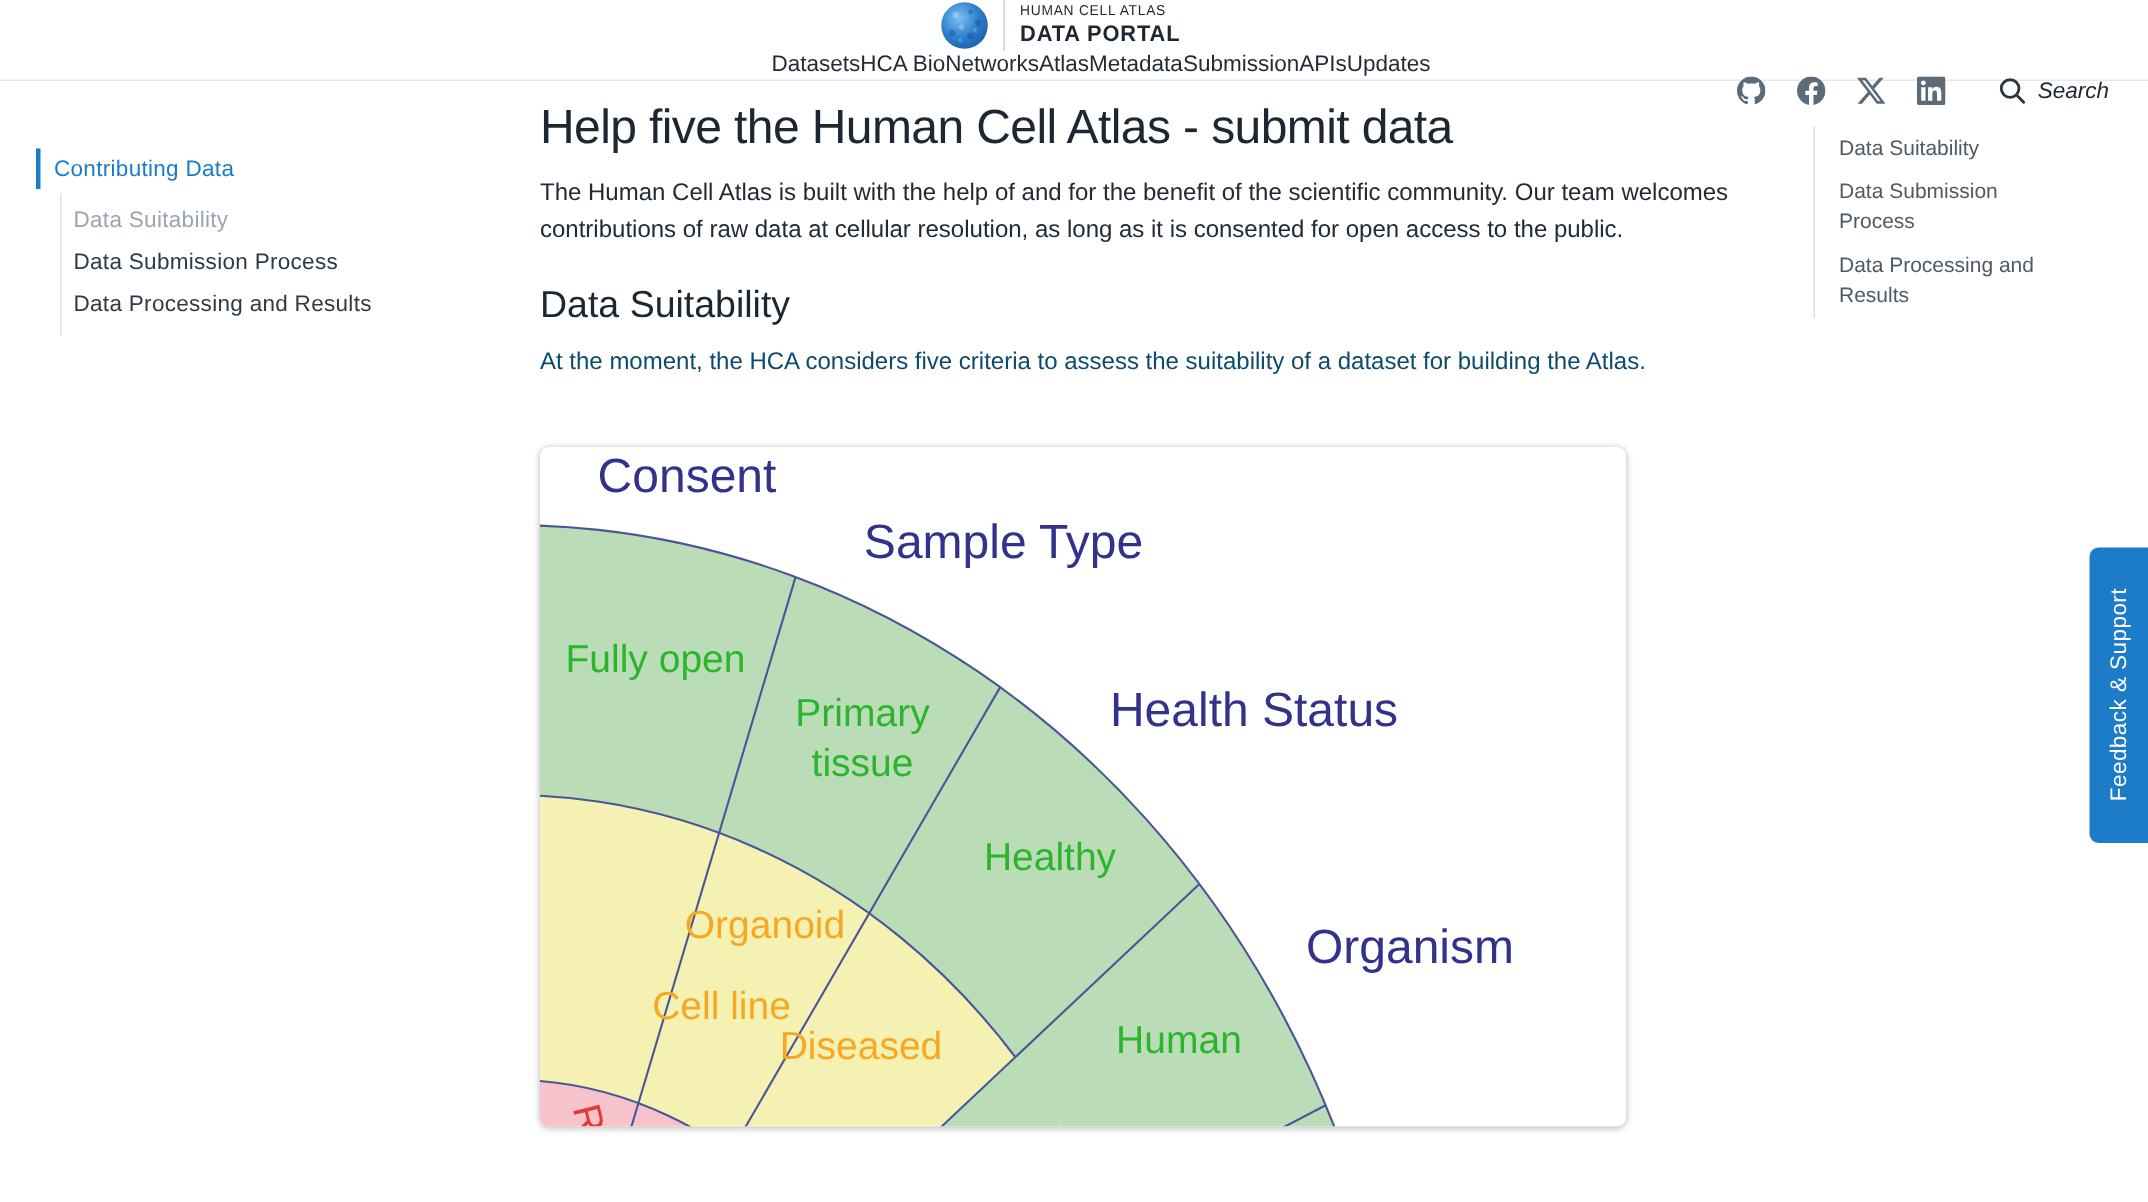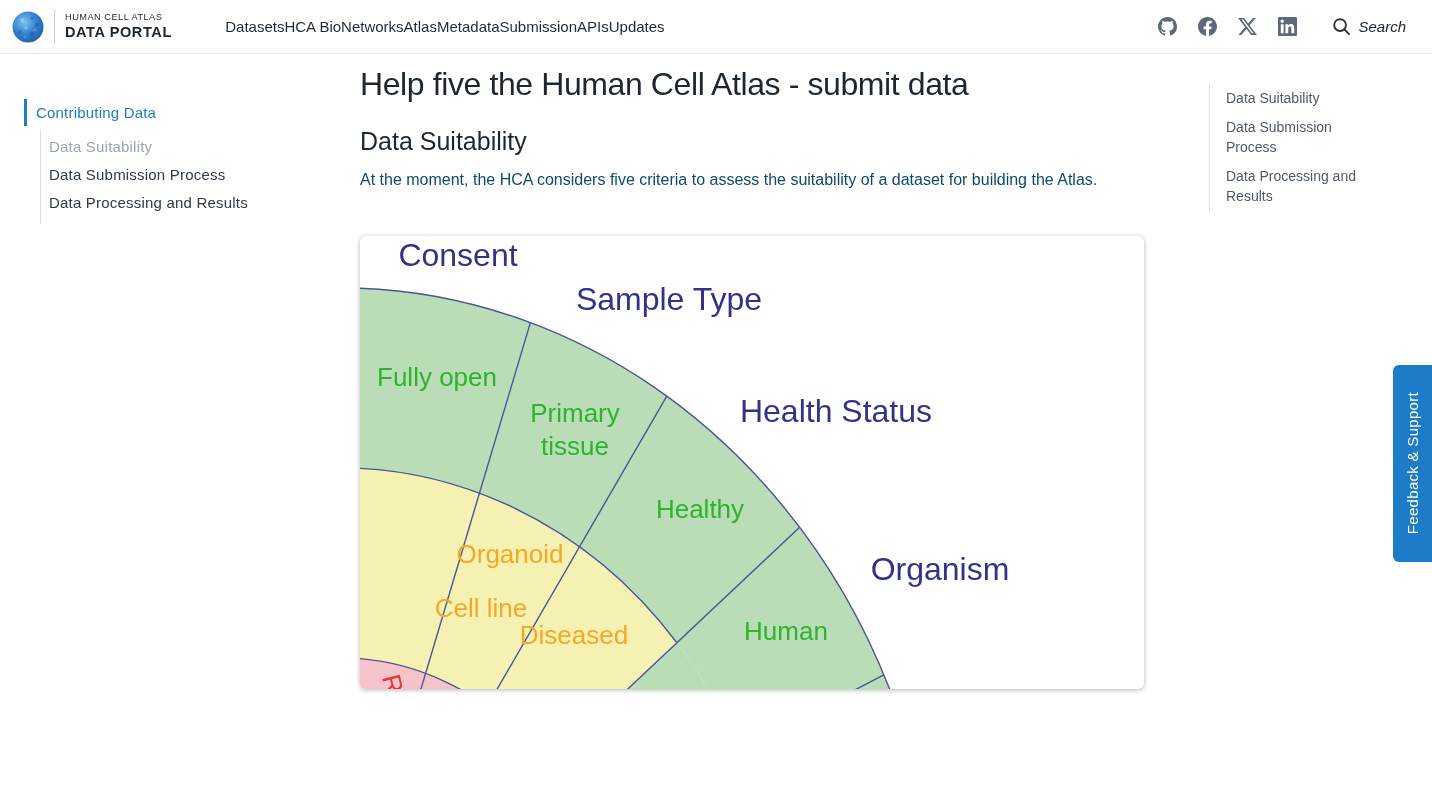--- a/index.html
+++ b/index.html
@@ -7,21 +7,21 @@
   body {
     width:1432px; height:801px; overflow:hidden; position:relative;
     background:#fff; color:#212B36;
     font-family:"Liberation Sans", sans-serif;
   }
 
   
   header {
     position:absolute; top:0; left:0; right:0; height:54px; background:#fff;
     display:flex; align-items:center; padding:0 26px 0 12px;
-    border-bottom:1px solid #E4E8EB; z-index:5;
+    border-bottom:1px solid #E4E8EB; z-index:5;flex-direction:column;
   }
   .logo-group { display:flex; align-items:center; gap:10px; cursor:pointer; }
   .logo-divider { width:1px; height:34px; background:#C9CFD6; }
   .logo-text { display:flex; flex-direction:column; line-height:1.15; transform:scaleX(.97); transform-origin:left; }
   .logo-top { font-size:9.5px; letter-spacing:.5px; color:#1C2731; white-space:nowrap; }
   .logo-bottom { font-size:15px; font-weight:700; letter-spacing:.6px; color:#1C2731; white-space:nowrap; }
 
   .main-nav { display:flex; margin-left:50px; }
   .nav-link { font-size:15px; color:#1F2B37; text-decoration:none; cursor:pointer; white-space:nowrap; }
 
@@ -41,21 +41,21 @@
   .subitem.muted { color:#9AA5B1; }
 
   
   main { position:absolute; left:360px; top:64px; width:800px; }
   h1 { margin:0; font-size:32px; line-height:40px; font-weight:400; letter-spacing:-.4px; color:#1C2731; }
   .intro { margin:12px 0 0; font-size:16px; line-height:25px; color:#212B36; }
   h2 { margin:22px 0 0; font-size:25px; line-height:30px; font-weight:400; color:#1C2731; }
   .section-body { margin:11px 0 0; font-size:16px; line-height:25px; color:#0c4a6e; }
 
   .sunburst-card {
-    margin:44px 0 0; width:784px; height:453px; background:#fff;
+    margin:44px 0 0; width:724px; height:453px; background:#fff;
     border-radius:6px; box-shadow:0 1px 5px rgba(0,0,0,.30);
     overflow:hidden;
   }
   #sunburst { display:block; }
   #sunburst text { font-family:"Liberation Sans", sans-serif; }
 
   
   .toc {
     position:absolute; left:1209px; top:84px; width:172px;
     border-left:1px solid #DCE1E6; padding:4px 0 4px 16px;
@@ -150,20 +150,21 @@
   <div class="left-nav-active">Contributing Data</div>
   <div class="left-subnav">
       <div class="subitem muted">Data Suitability</div>
       <div class="subitem">Data Submission Process</div>
       <div class="subitem">Data Processing and Results</div>
     </div>
 </aside>
 
 <main>
   <h1>Help five the Human Cell Atlas - submit data</h1>
+  <p class="intro">The Human Cell Atlas is built with the help of and for the benefit of the scientific community. Our team welcomes contributions of raw data at cellular resolution, as long as it is consented for open access to the public.</p>
   <h2>Data Suitability</h2>
   <p class="section-body">At the moment, the HCA considers five criteria to assess the suitability of a dataset for building the Atlas.</p>
   <figure class="sunburst-card">
     <svg id="sunburst" width="800" height="453" viewBox="0 0 800 453">
         <path d="M-20 722L-48.2 423.6A270 300 0 0 1 192.8 537.3Z" fill="#F7C3CB"></path>
         <path d="M-66 234.7A440 490 0 0 1 317.1 407L186.8 529.2A270 300 0 0 0 -48.2 423.6Z" fill="#F5F1B3"></path>
         <path d="M-82.7 55.7A600 670 0 0 1 576.7 792L417.6 773.2A440 490 0 0 0 -66 234.7Z" fill="#BADDB7"></path>
         <path d="M317.1 407A440 490 0 0 1 417.6 773.2L248.5 753.4A270 300 0 0 0 186.8 529.2Z" fill="#BADDB7"></path>
         <line x1="55.4" y1="471.6" x2="170.4" y2="86.6" stroke="#4A5598" stroke-width="1.4"></line>
         <line x1="127.1" y1="470.4" x2="306.8" y2="160.1" stroke="#4A5598" stroke-width="1.4"></line>

